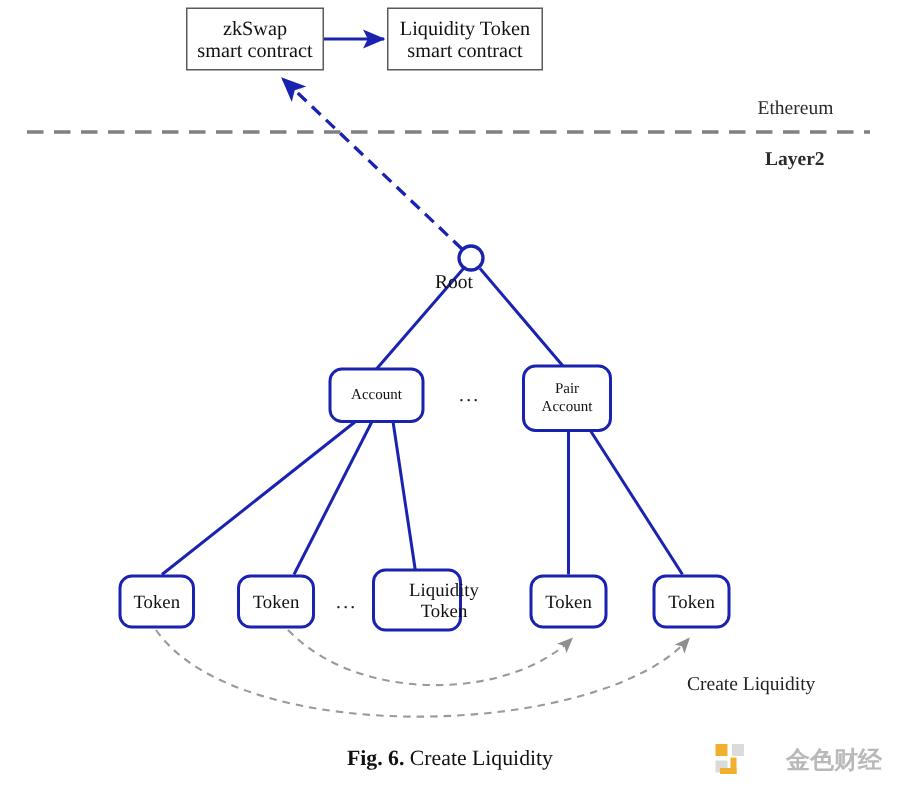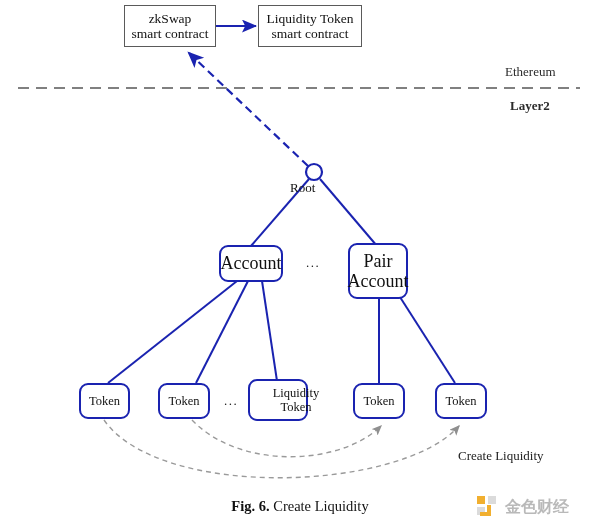--- a/index.html
+++ b/index.html
@@ -35,21 +35,21 @@
     line-height: 1.12;
     color: #111111;
     z-index: 5;
   }
   .contract-box {
     border: 1.2px solid #5a5a5a;
     border-radius: 0;
     font-size: 13.5px;
   }
   .tree-box {
-    font-size: 18px;
+    font-size: 10px;
     justify-content: center;
   }
   .leaf-box {
     font-size: 12.5px;
   }
   .plain-label {
     position: absolute;
     z-index: 6;
     color: #111111;
     white-space: nowrap;
@@ -90,20 +90,21 @@
     position: absolute;
     left: 476px;
     top: 492px;
     width: 112px;
     height: 30px;
     display: flex;
     align-items: center;
     gap: 5px;
     z-index: 8;
     opacity: 0.92;
+    justify-content: space-between;
   }
   #watermark-text {
     font-family: "DejaVu Sans", "Liberation Sans", sans-serif;
     font-size: 16px;
     font-weight: bold;
     color: #b4b4b4;
     letter-spacing: 0px;
   }
 </style>
 </head>
@@ -164,21 +165,21 @@
 <div class="plain-label" id="label-root" style="left:290px; top:140px;margin-top:40px;">Root</div>
 
 <div class="node-box tree-box" style="left:219px; top:245px; width:64px; height:37px;">
   <div>
     <div>Account</div>
   </div>
 </div>
 
 <div class="ellipsis" style="left:306px; top:255px;">...</div>
 
-<div class="node-box tree-box" style="left:348px; top:243px; width:60px; height:56px;">
+<div class="node-box tree-box" style="left:348px; top:243px; width:60px; height:45px;">
   <div>
     <div>Pair</div>
     <div>Account</div>
   </div>
 </div>
 
 <div class="node-box leaf-box" style="left:79px; top:383px; width:51px; height:36px;">
   <div>
     <div>Token</div>
   </div>

